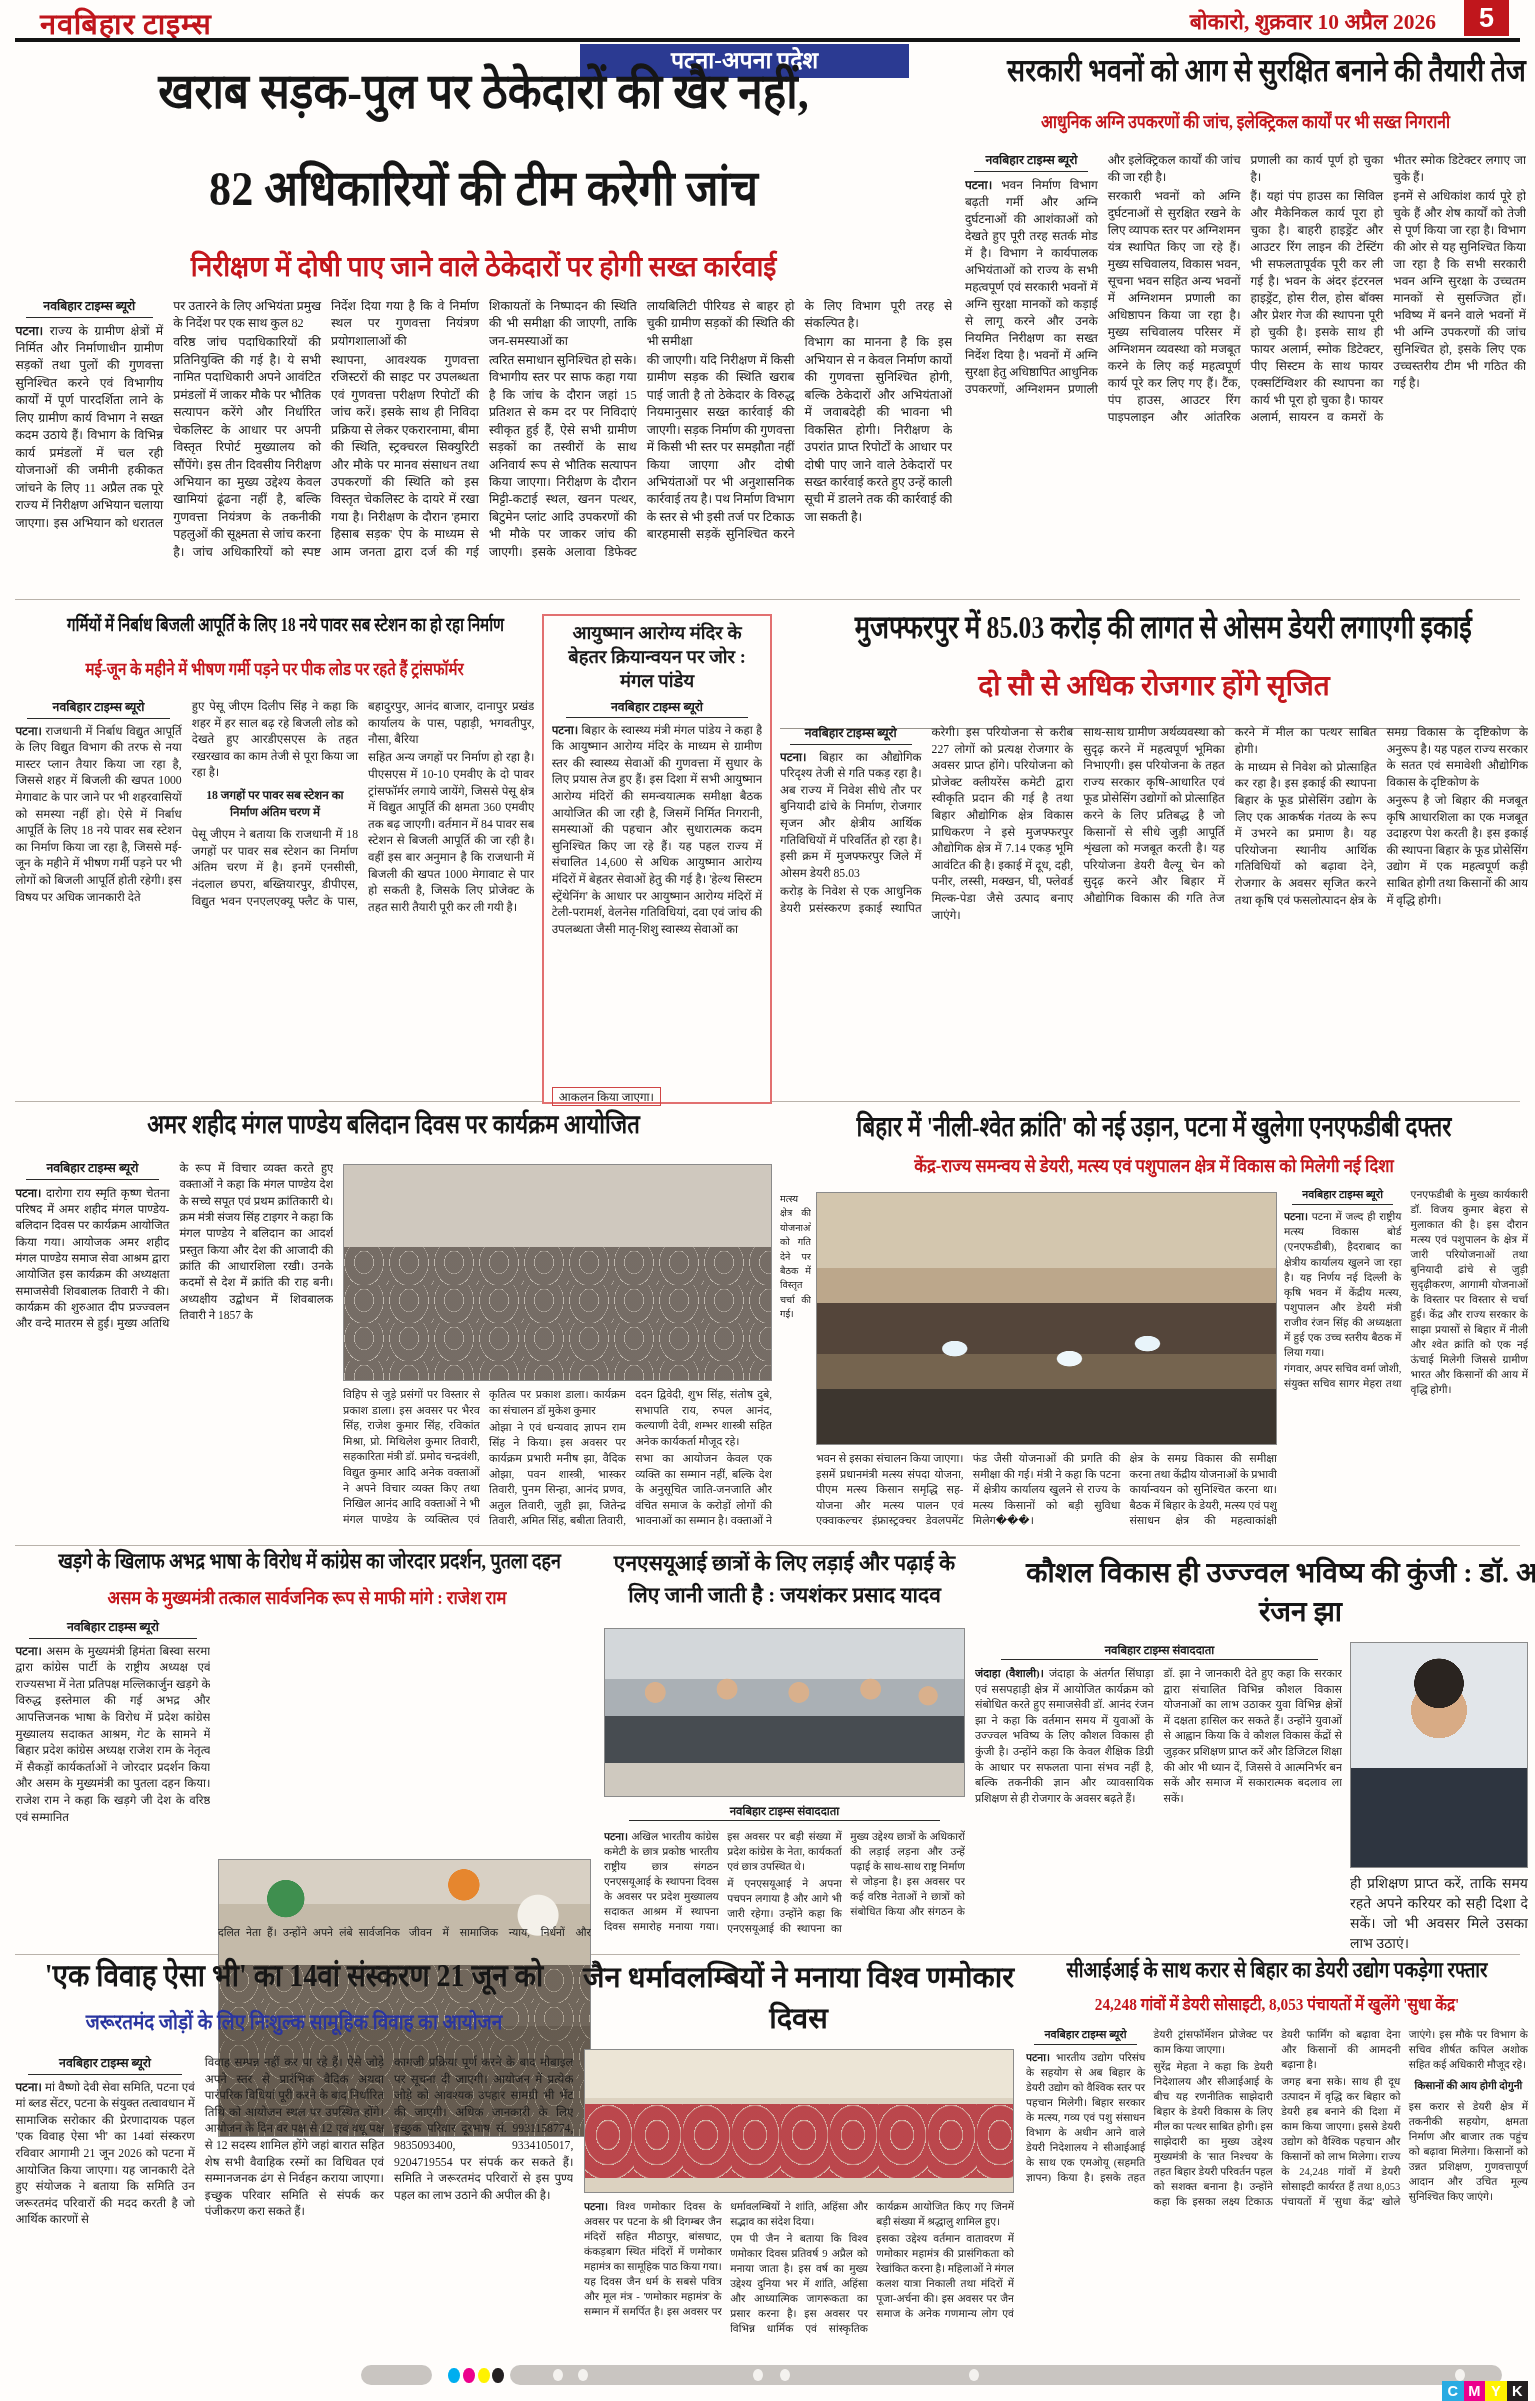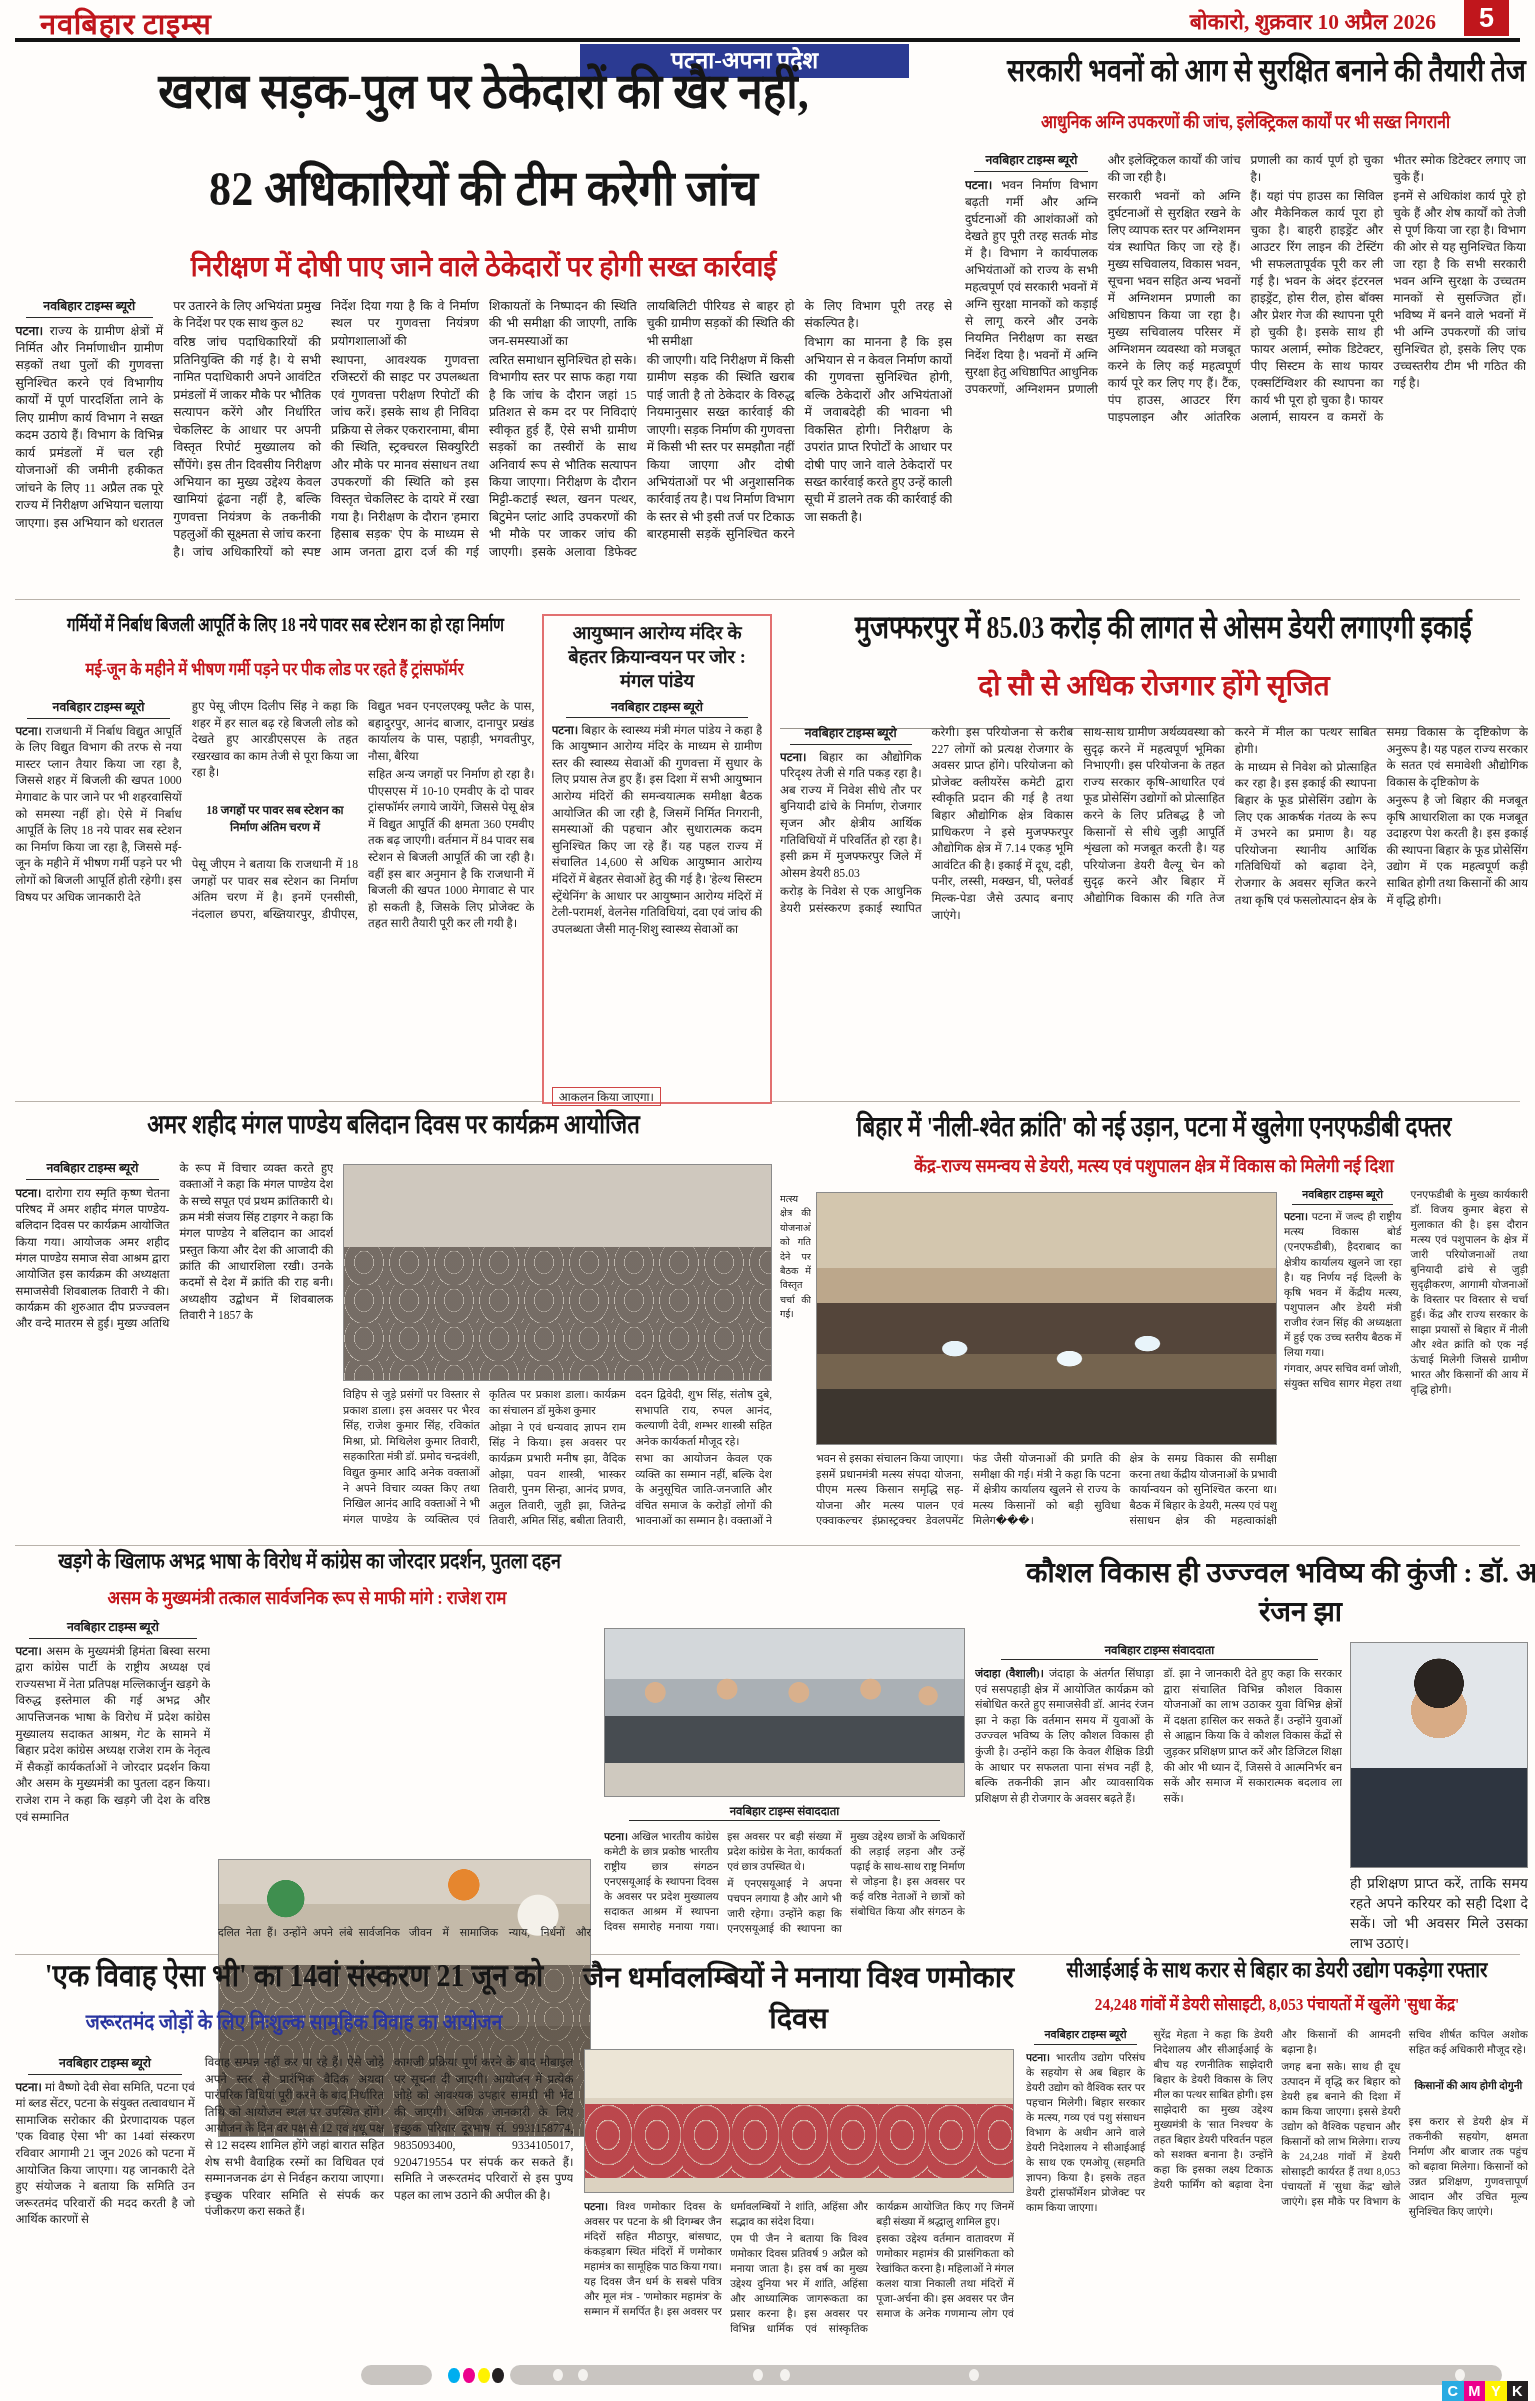--- a/index.html
+++ b/index.html
@@ -23,21 +23,21 @@
   .red{color:#c4171c;}
   .blue{color:#2a35a0;}
   .sx95{transform:scaleX(.95);}  .sx90{transform:scaleX(.90);}
   .sx85{transform:scaleX(.85);}  .sx80{transform:scaleX(.80);}
   
   .bd{text-align:justify;overflow:hidden;line-height:1.42;}
   .bd p{margin:0 0 1.5px 0;}
   .by{font-weight:bold;text-align:center;border-bottom:1.5px solid #2b2b2b;padding:0 4.6px 1.5px 4.6px;
       margin:0 auto 4.6px auto;width:86%;display:block;font-size:12.3px;}
   .dl{font-weight:bold;}
-  .xhead{font-weight:bold;text-align:center;margin:21px 0;}
+  .xhead{font-weight:bold;text-align:center;margin:6px 0;}
   
   .photo{border:0.8px solid #8a8a8a;background-color:#cfc8be;}
   .crowd{position:relative;}
   .crowd::after{content:"";position:absolute;left:0;right:0;bottom:0;height:62%;
     background-image:repeating-radial-gradient(ellipse 15.4px 18.4px at 20px 15.4px, rgba(45,34,28,.55) 0 58%, rgba(0,0,0,0) 64%);
     background-size:45px 38px;}
   #a-hl1{left:15.4px;top:61px;width:937px;font-size:49px;}
   #a-hl2{left:15.4px;top:158px;width:937px;font-size:49px;}
   #a-sub{left:15.4px;top:246px;width:937px;font-size:28px;}
   #a-body{left:15.4px;top:298px;width:937px;height:296px;column-count:6;column-gap:10px;font-size:12.3px;}
@@ -229,20 +229,21 @@
   <div class="abs bd" id="h-col1" data-name="body-kharge-protest">
     <span class="by" data-name="byline">नवबिहार टाइम्स ब्यूरो</span>
     <p><b class="dl">पटना। </b><span>असम के मुख्यमंत्री हिमंता बिस्वा सरमा द्वारा कांग्रेस पार्टी के राष्ट्रीय अध्यक्ष एवं राज्यसभा में नेता प्रतिपक्ष मल्लिकार्जुन खड़गे के विरुद्ध इस्तेमाल की गई अभद्र और आपत्तिजनक भाषा के विरोध में प्रदेश कांग्रेस मुख्यालय सदाकत आश्रम, गेट के सामने में बिहार प्रदेश कांग्रेस अध्यक्ष राजेश राम के नेतृत्व में सैकड़ों कार्यकर्ताओं ने जोरदार प्रदर्शन किया और असम के मुख्यमंत्री का पुतला दहन किया। राजेश राम ने कहा कि खड़गे जी देश के वरिष्ठ एवं सम्मानित</span></p>
   </div>
   <div class="abs photo crowd" id="h-photo" data-name="congress-protest-photo"></div>
   <div class="abs bd" id="h-below" data-name="body-kharge-continued">
     <p>दलित नेता हैं। उन्होंने अपने लंबे सार्वजनिक जीवन में सामाजिक न्याय, निर्धनों और लोकतांत्रिक मूल्यों की रक्षा के लिए संघर्ष किया है। असम के मुख्यमंत्री तत्काल सार्वजनिक रूप से माफी मांगें।</p>
 
   </div>
 
+  <div class="abs hl wrap" id="i-hl" data-name="headline-nsui">एनएसयूआई छात्रों के लिए लड़ाई और पढ़ाई के लिए जानी जाती है : जयशंकर प्रसाद यादव</div>
   <div class="abs photo" id="i-photo" data-name="nsui-press-conference-photo"></div>
   <div class="abs" id="i-by">
       <span class="by" style="font-size:11.5px" data-name="byline">नवबिहार टाइम्स संवाददाता</span>
     </div>
   <div class="abs bd" id="i-body" data-name="body-nsui">
     <p><b class="dl">पटना। </b><span>अखिल भारतीय कांग्रेस कमेटी के छात्र प्रकोष्ठ भारतीय राष्ट्रीय छात्र संगठन एनएसयूआई के स्थापना दिवस के अवसर पर प्रदेश मुख्यालय सदाकत आश्रम में स्थापना दिवस समारोह मनाया गया। इस अवसर पर बड़ी संख्या में प्रदेश कांग्रेस के नेता, कार्यकर्ता एवं छात्र उपस्थित थे।</span></p>
     <p>में एनएसयूआई ने अपना पचपन लगाया है और आगे भी जारी रहेगा। उन्होंने कहा कि एनएसयूआई की स्थापना का मुख्य उद्देश्य छात्रों के अधिकारों की लड़ाई लड़ना और उन्हें पढ़ाई के साथ-साथ राष्ट्र निर्माण से जोड़ना है। इस अवसर पर कई वरिष्ठ नेताओं ने छात्रों को संबोधित किया और संगठन के गौरवशाली इतिहास पर प्रकाश डाला।</p>
 
   </div>
 

